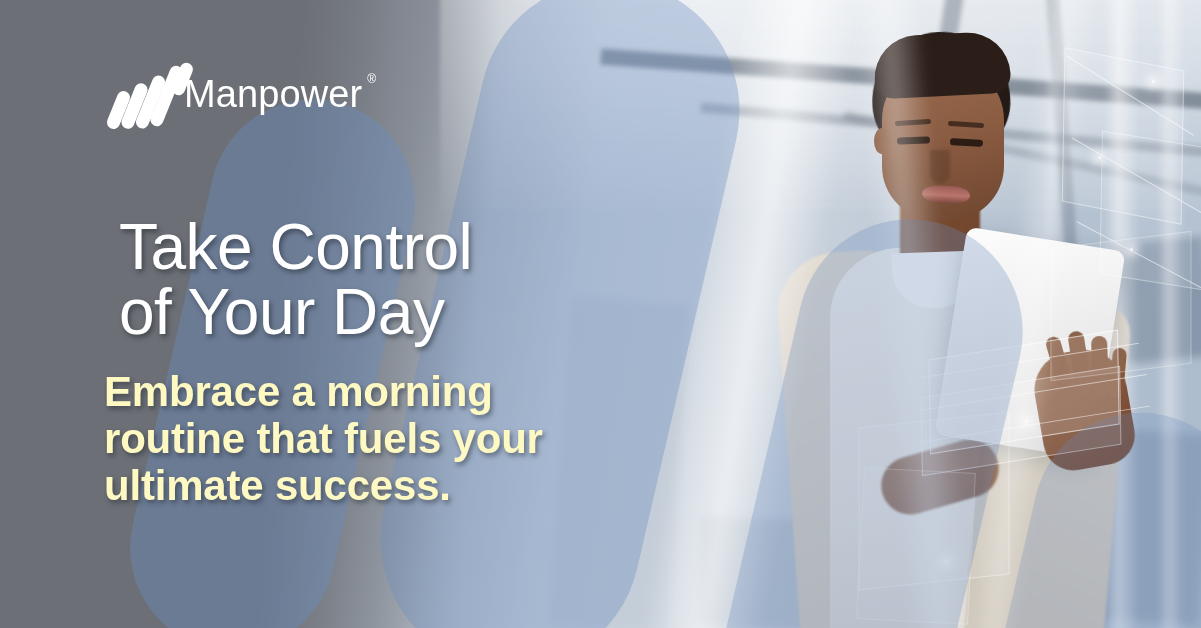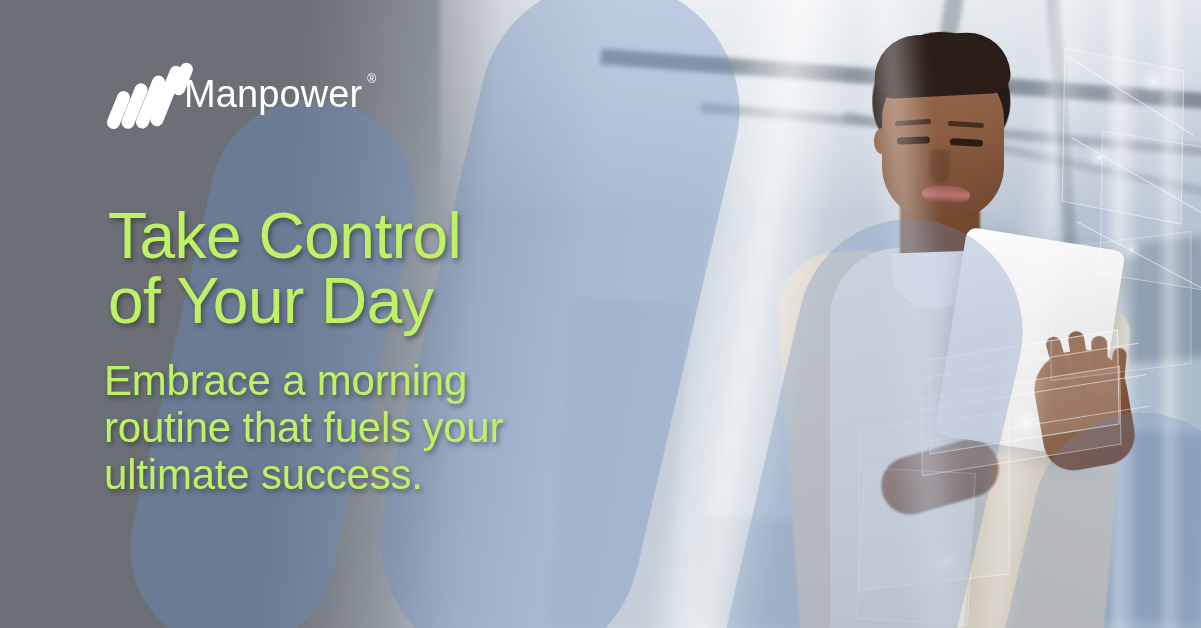--- a/index.html
+++ b/index.html
@@ -303,34 +303,34 @@
   }
 
   
   .copy {
     position: absolute;
     left: 104px;
     top: 200px;
     width: 560px;
   }
   .headline {
-    margin: 4px;
-    color: #bef264;
+    margin: 15px;
+    color: #ffffff;
     font-size: 64px;
     font-weight: 300;
     line-height: 1.02;
     letter-spacing: -0.5px;
     text-shadow: 2px 3px 5px rgba(30,36,46,.55);
     white-space: pre-line;
   }
   .subhead {
     margin: 22px 0 0 0;
-    color: #bef264;
+    color: #fef9c3;
     font-size: 42px;
-    font-weight: 400;
+    font-weight: 700;
     line-height: 1.12;
     letter-spacing: -0.2px;
     text-shadow: 2px 3px 5px rgba(30,36,46,.5);
     white-space: pre-line;
   }
 </style>
 </head>
 <body>
 
 <div id="banner">

